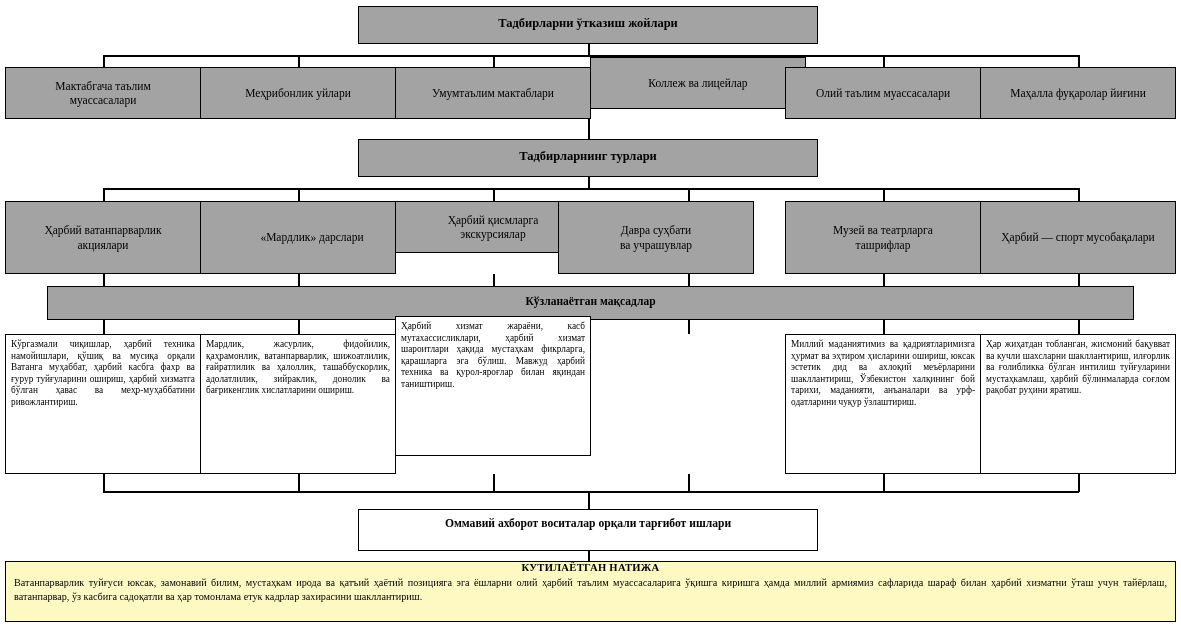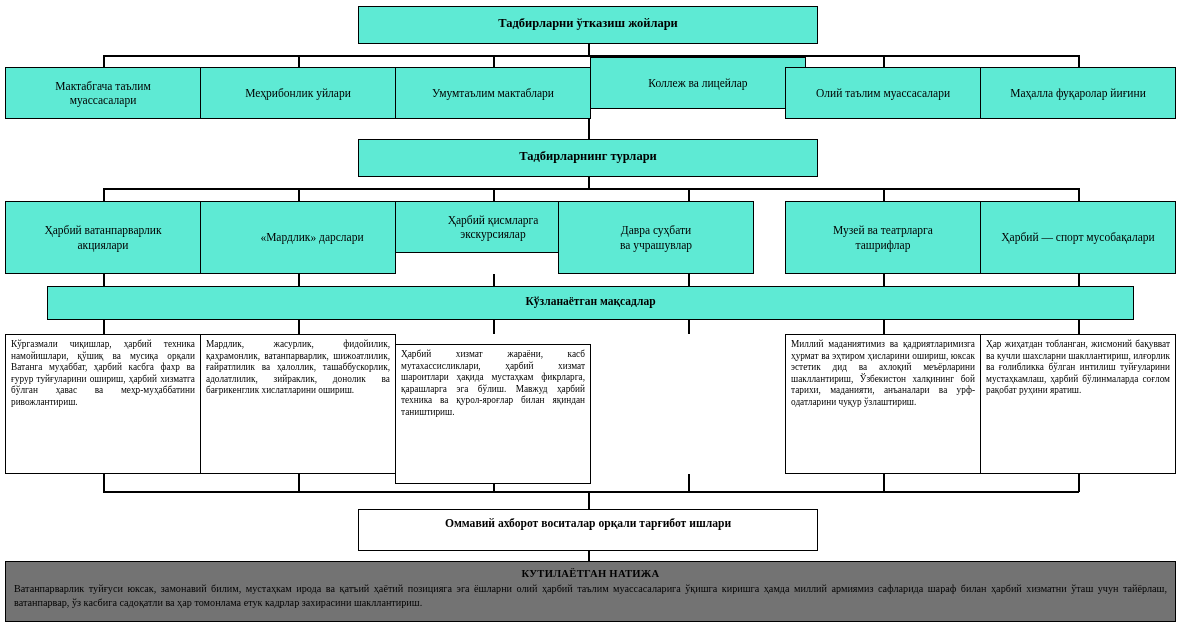--- a/index.html
+++ b/index.html
@@ -17,21 +17,21 @@
   }
   #diagram {
     position: relative;
     width: 1181px;
     height: 627px;
   }
   .box {
     position: absolute;
     box-sizing: border-box;
     border: 1.5px solid #000;
-    background: #5eead4;
+    background: #a3a3a3;
     display: flex;
     align-items: center;
     justify-content: center;
     text-align: center;
     line-height: 1.22;
     z-index: 3;
   }
   .hdr {
     font-weight: bold;
     font-size: 12.5px;
@@ -71,23 +71,23 @@
     align-items: center;
     justify-content: flex-start;
     padding-top: 7px;
   }
   .media .l1 { font-weight: bold; font-size: 11.6px; line-height: 1.25; }
   .media .l2 { font-weight: normal; font-size: 11.2px; line-height: 1.3; }
   .result {
     position: absolute;
     box-sizing: border-box;
     border: 1.5px solid #000;
-    background: #737373;
-    z-index: 3;
-    padding: 6px 8px 4px 8px;
+    background: #fef9c3;
+    z-index: 3;
+    padding: 0 8px 4px 8px;
   }
   .result .rtitle {
     text-align: center;
     font-weight: bold;
     font-size: 10.6px;
     letter-spacing: 0.3px;
     margin-bottom: 3px;
   }
   .result .rbody {
     font-size: 10.2px;
@@ -216,21 +216,21 @@
 
   <div class="ln lnv" style="left:103px; top:320px; height:14px;"></div>
   <div class="ln lnv" style="left:298px; top:320px; height:14px;"></div>
   <div class="ln lnv" style="left:493px; top:320px; height:14px;"></div>
   <div class="ln lnv" style="left:688px; top:320px; height:14px;"></div>
   <div class="ln lnv" style="left:883px; top:320px; height:14px;"></div>
   <div class="ln lnv" style="left:1078px; top:320px; height:14px;"></div>
 
   <div class="para" style="left:5px; top:334px; width:196px; height:140px;">Кўргазмали чиқишлар, ҳарбий техника намойишлари, қўшиқ ва мусиқа орқали Ватанга муҳаббат, ҳарбий касбга фахр ва ғурур туйғуларини ошириш, ҳарбий хизматга бўлган ҳавас ва меҳр-муҳаббатини ривожлантириш.</div>
   <div class="para" style="left:200px; top:334px; width:196px; height:140px;">Мардлик, жасурлик, фидойилик, қаҳрамонлик, ватанпарварлик, шижоатлилик, ғайратлилик ва ҳалоллик, ташаббускорлик, адолатлилик, зийраклик, донолик ва бағрикенглик хислатларини ошириш.</div>
-  <div class="para" style="left:395px; top:344px; width:196px; height:140px;">Ҳарбий хизмат жараёни, касб мутахассисликлари, ҳарбий хизмат шароитлари ҳақида мустаҳкам фикрларга, қарашларга эга бўлиш. Мавжуд ҳарбий техника ва қурол-яроғлар билан яқиндан таништириш.</div>
+  <div class="para" style="left:395px; top:316px; width:196px; height:140px;">Ҳарбий хизмат жараёни, касб мутахассисликлари, ҳарбий хизмат шароитлари ҳақида мустаҳкам фикрларга, қарашларга эга бўлиш. Мавжуд ҳарбий техника ва қурол-яроғлар билан яқиндан таништириш.</div>
   <div class="para" style="left:785px; top:334px; width:196px; height:140px;">Миллий маданиятимиз ва қадриятларимизга ҳурмат ва эҳтиром ҳисларини ошириш, юксак эстетик дид ва ахлоқий меъёрларини шакллантириш, Ўзбекистон халқининг бой тарихи, маданияти, анъаналари ва урф-одатларини чуқур ўзлаштириш.</div>
   <div class="para" style="left:980px; top:334px; width:196px; height:140px;">Ҳар жиҳатдан тобланган, жисмоний бақувват ва кучли шахсларни шакллантириш, илғорлик ва ғолибликка бўлган интилиш туйғуларини мустаҳкамлаш, ҳарбий бўлинмаларда соғлом рақобат руҳини яратиш.</div>
 
   <div class="ln lnv" style="left:103px; top:474px; height:18px;"></div>
   <div class="ln lnv" style="left:298px; top:474px; height:18px;"></div>
   <div class="ln lnv" style="left:493px; top:474px; height:18px;"></div>
   <div class="ln lnv" style="left:688px; top:474px; height:18px;"></div>
   <div class="ln lnv" style="left:883px; top:474px; height:18px;"></div>
   <div class="ln lnv" style="left:1078px; top:474px; height:18px;"></div>
   <div class="ln lnh" style="left:103px; top:491px; width:976px;"></div>

